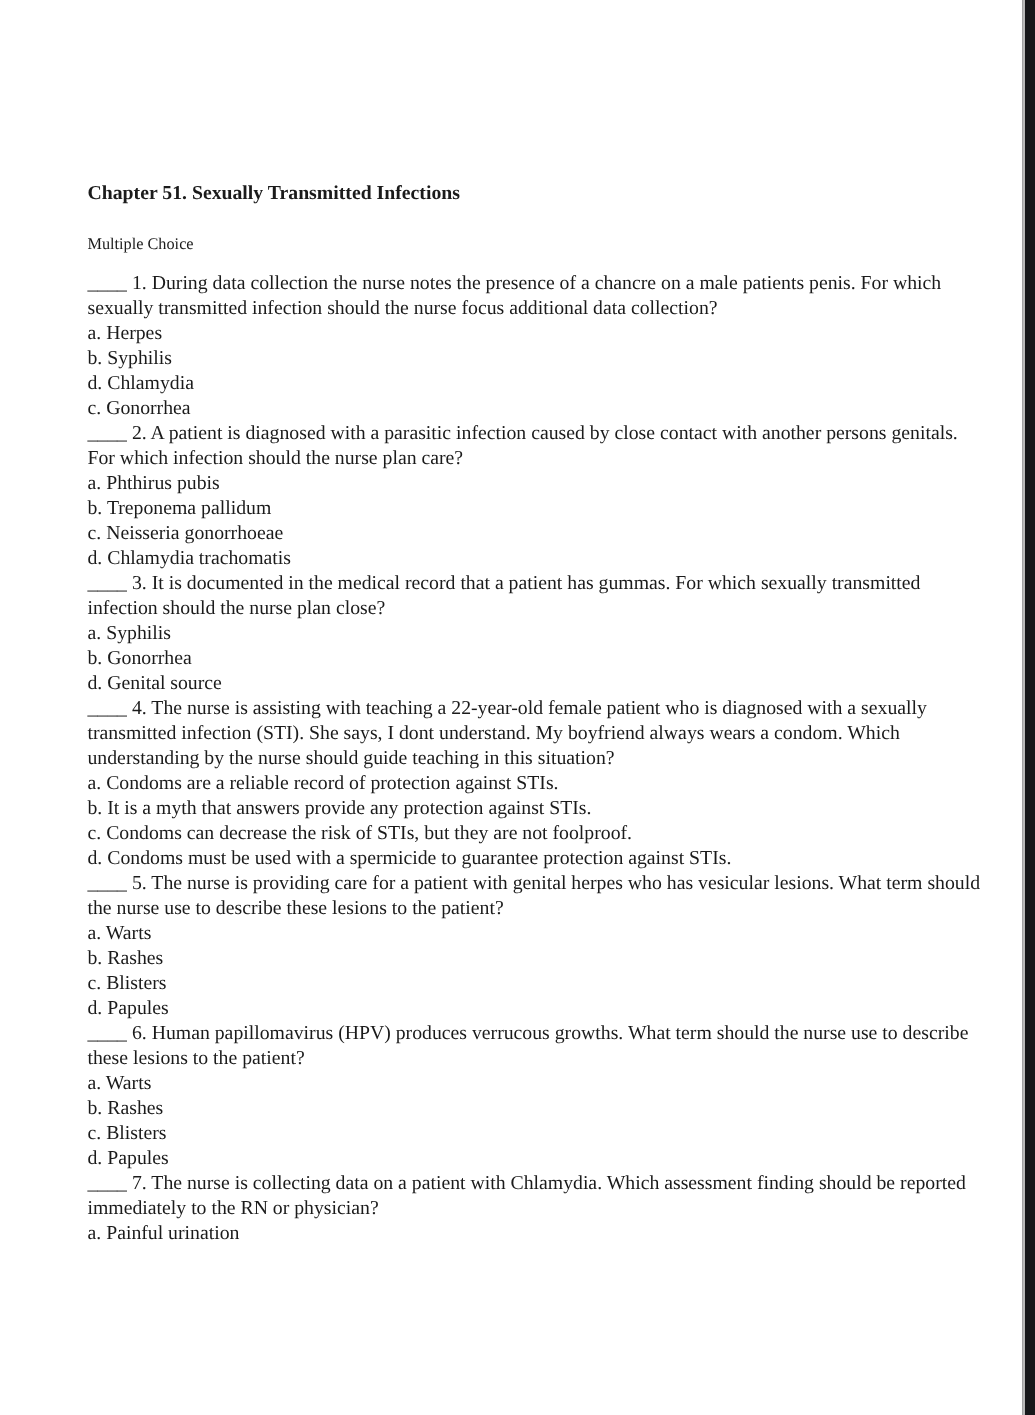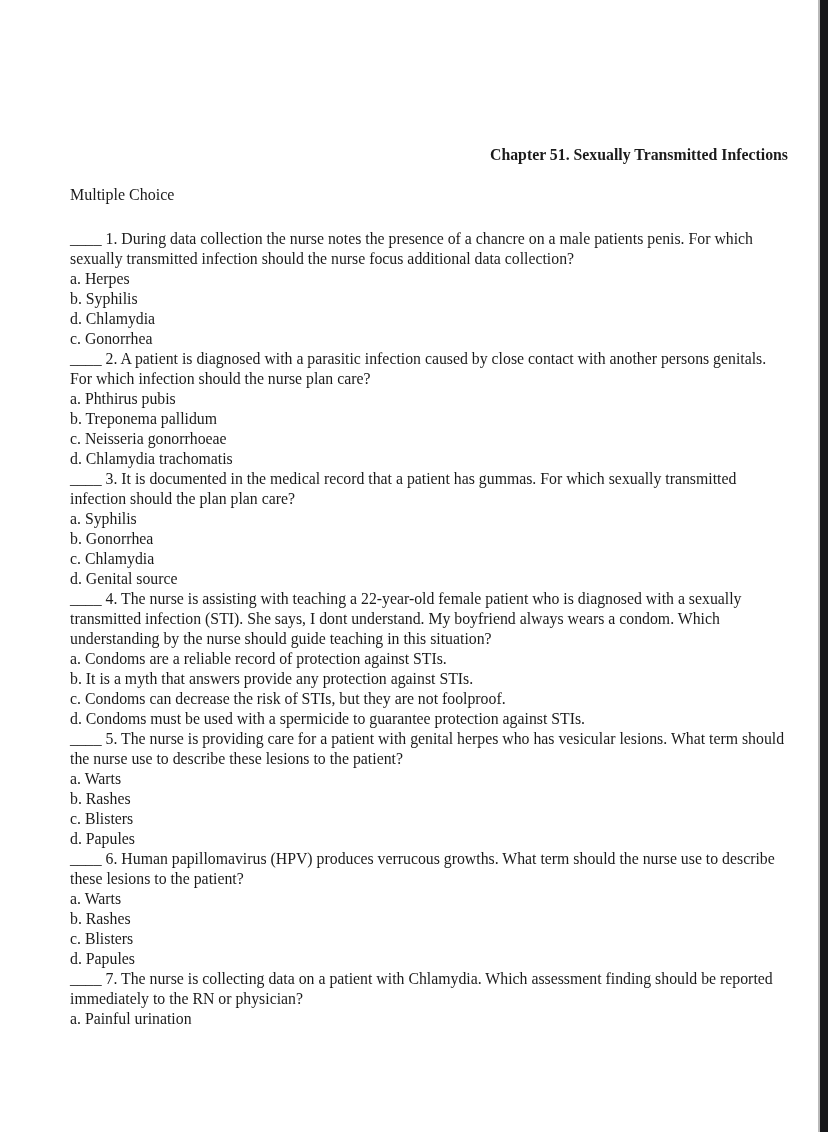--- a/index.html
+++ b/index.html
@@ -20,26 +20,26 @@
     background:var(--page);
     box-sizing:border-box;
     padding:145px 32px 0 70px;
   }
   .scan-edge{
     position:absolute;right:0;top:0;width:8px;height:1132px;
     background:var(--frame);
     border-left:2px solid #b9b9b9;
   }
   .doc-title{
-    font-size:15.8px;font-weight:bold;line-height:20px;margin:0 0 20px 0;text-align:right;
+    font-size:15.8px;font-weight:bold;line-height:20px;margin:0 0 20px 0;
   }
   .plain-line{
-    font-size:16px;line-height:20px;margin:0;
+    font-size:13px;line-height:20px;margin:0;
   }
-  .questions{margin-top:24px;}
+  .questions{margin-top:12px;}
   .q-line,.choice{
     font-size:15.8px;line-height:20px;margin:0;
     text-align:left;
   }
   .blank{letter-spacing:0;}
 </style>
 </head>
 <body>
 
 <div class="page">
@@ -63,25 +63,24 @@
     <p class="q-line"><span class="blank">____</span><span class="q-num"> 2. </span><span class="q-text">A patient is diagnosed with a parasitic infection caused by close contact with another persons genitals. For which infection should the nurse plan care?</span></p>
     <div class="choices">
           <p class="choice"><span>a.</span><span> Phthirus pubis</span></p>
           <p class="choice"><span>b.</span><span> Treponema pallidum</span></p>
           <p class="choice"><span>c.</span><span> Neisseria gonorrhoeae</span></p>
           <p class="choice"><span>d.</span><span> Chlamydia trachomatis</span></p>
         </div>
   </div>
 
   <div class="question">
-    <p class="q-line"><span class="blank">____</span><span class="q-num"> 3. </span><span class="q-text">It is documented in the medical record that a patient has gummas. For which sexually transmitted infection should the plan plan care?</span></p>
+    <p class="q-line"><span class="blank">____</span><span class="q-num"> 3. </span><span class="q-text">It is documented in the medical record that a patient has gummas. For which sexually transmitted infection should the nurse plan close?</span></p>
     <div class="choices">
           <p class="choice"><span>a.</span><span> Syphilis</span></p>
           <p class="choice"><span>b.</span><span> Gonorrhea</span></p>
-          <p class="choice"><span>c.</span><span> Chlamydia</span></p>
           <p class="choice"><span>d.</span><span> Genital source</span></p>
         </div>
   </div>
 
   <div class="question">
     <p class="q-line"><span class="blank">____</span><span class="q-num"> 4. </span><span class="q-text">The nurse is assisting with teaching a 22-year-old female patient who is diagnosed with a sexually transmitted infection (STI). She says, I dont understand. My boyfriend always wears a condom. Which understanding by the nurse should guide teaching in this situation?</span></p>
     <div class="choices">
           <p class="choice"><span>a.</span><span> Condoms are a reliable record of protection against STIs.</span></p>
           <p class="choice"><span>b.</span><span> It is a myth that answers provide any protection against STIs.</span></p>
           <p class="choice"><span>c.</span><span> Condoms can decrease the risk of STIs, but they are not foolproof.</span></p>

